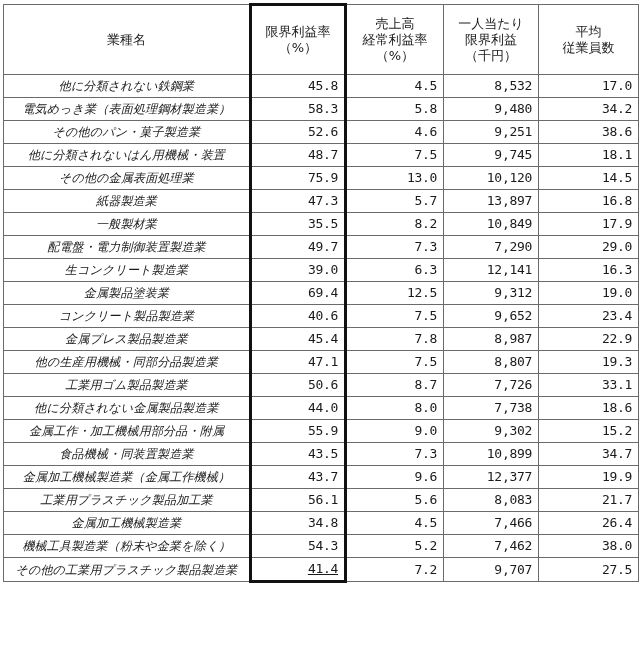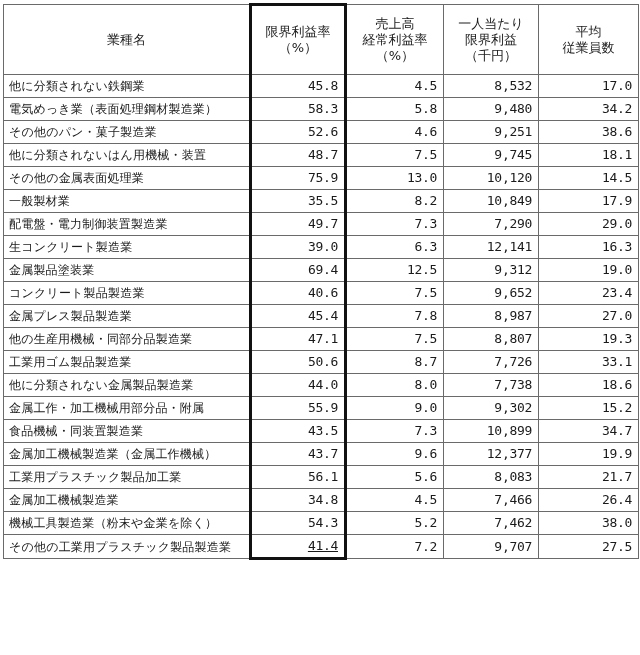--- a/index.html
+++ b/index.html
@@ -4,21 +4,21 @@
 <style>
   html, body { margin: 0; padding: 0; background: #ffffff; }
   body { width: 640px; height: 655px; position: relative; overflow: hidden;
          font-family: "DejaVu Sans", "Liberation Sans", sans-serif; color: #1a1a1a; }
   table.data { position: absolute; left: 3px; top: 3px; border-collapse: collapse;
                table-layout: fixed; width: 635px; }
   table.data th, table.data td { border: 1px solid #6a6a6a; padding: 0 5px;
                font-size: 12px; line-height: 14px; overflow: hidden; white-space: nowrap; }
   table.data th { font-weight: normal; text-align: center; height: 68px; font-size: 13px; line-height: 16px; white-space: normal; }
   table.data td { height: 22px; }
-  table.data td.name { text-align: left; letter-spacing: 0.2px; }
+  table.data td.name { text-align: center; letter-spacing: 0.2px; font-style: italic; }
   table.data td.num { text-align: right; font-family: "DejaVu Sans Mono", "Liberation Mono", monospace;
                       font-size: 13px; letter-spacing: -0.3px; padding-right: 6px; }
   col.c0 { width: 247px; }
   col.c1 { width: 95px; }
   col.c2 { width: 98px; }
   col.c3 { width: 95px; }
   col.c4 { width: 100px; }
   .hl { border-left: 3px solid #111 !important; border-right: 3px solid #111 !important; margin-top: 18px; }
   th.hl { border-top: 3px solid #111 !important; }
   tr.last td.hl { border-bottom: 3px solid #111 !important; text-decoration: underline; }
@@ -90,20 +90,27 @@
         <td class="num">18.1</td>
       </tr>
       <tr>
         <td class="name">その他の金属表面処理業</td>
         <td class="num hl">75.9</td>
         <td class="num">13.0</td>
         <td class="num">10,120</td>
         <td class="num">14.5</td>
       </tr>
       <tr>
+        <td class="name">紙器製造業</td>
+        <td class="num hl">47.3</td>
+        <td class="num">5.7</td>
+        <td class="num">13,897</td>
+        <td class="num">16.8</td>
+      </tr>
+      <tr>
         <td class="name">一般製材業</td>
         <td class="num hl">35.5</td>
         <td class="num">8.2</td>
         <td class="num">10,849</td>
         <td class="num">17.9</td>
       </tr>
       <tr>
         <td class="name">配電盤・電力制御装置製造業</td>
         <td class="num hl">49.7</td>
         <td class="num">7.3</td>
@@ -129,21 +136,21 @@
         <td class="num hl">40.6</td>
         <td class="num">7.5</td>
         <td class="num">9,652</td>
         <td class="num">23.4</td>
       </tr>
       <tr>
         <td class="name">金属プレス製品製造業</td>
         <td class="num hl">45.4</td>
         <td class="num">7.8</td>
         <td class="num">8,987</td>
-        <td class="num">27.0</td>
+        <td class="num">22.9</td>
       </tr>
       <tr>
         <td class="name">他の生産用機械・同部分品製造業</td>
         <td class="num hl">47.1</td>
         <td class="num">7.5</td>
         <td class="num">8,807</td>
         <td class="num">19.3</td>
       </tr>
       <tr>
         <td class="name">工業用ゴム製品製造業</td>

